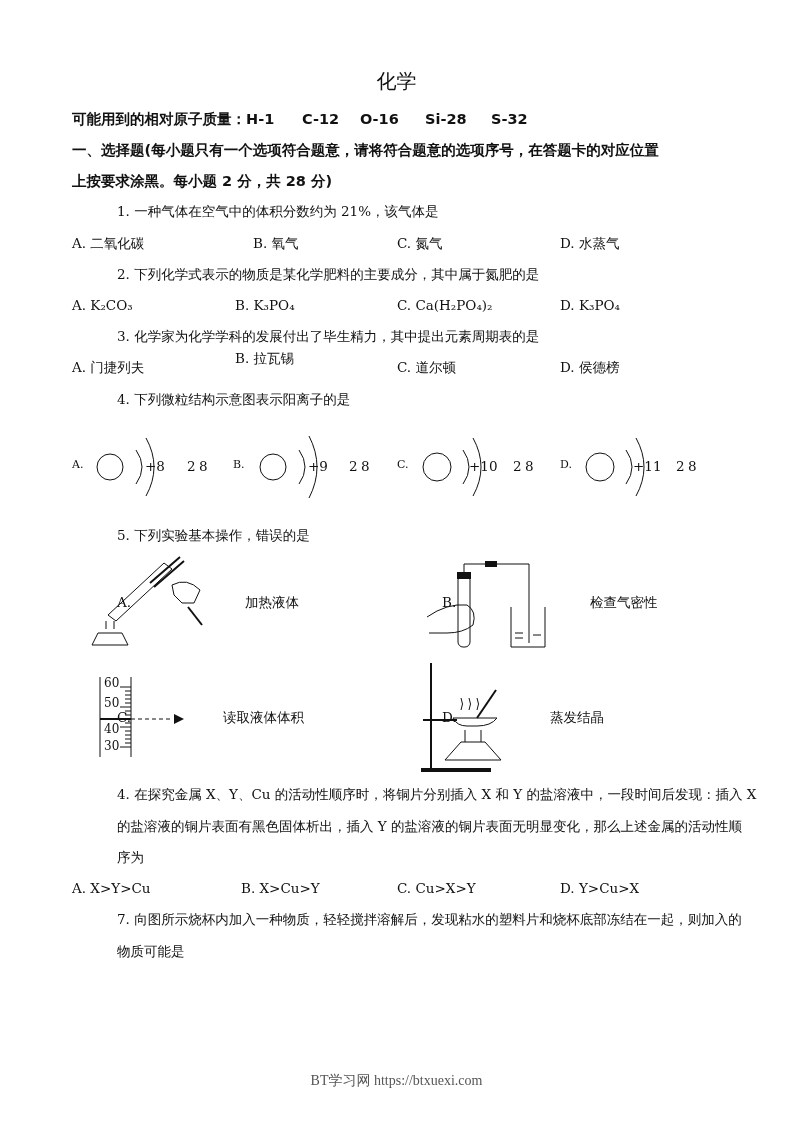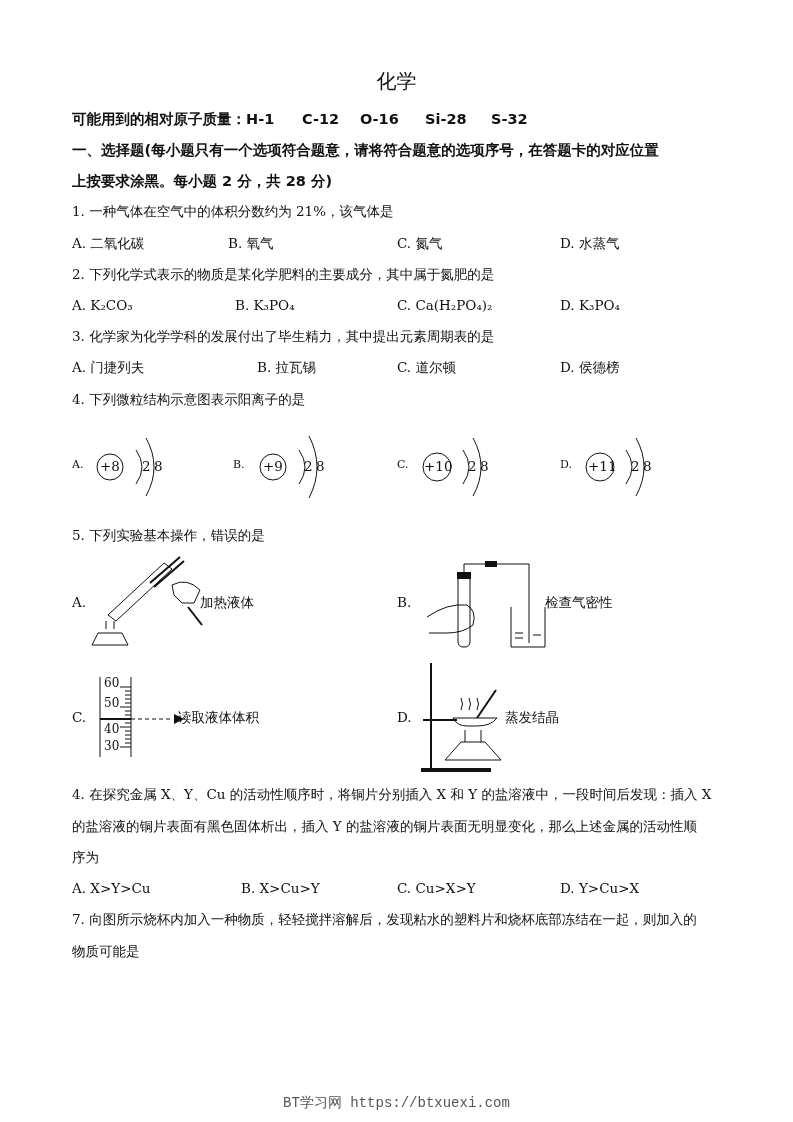--- a/index.html
+++ b/index.html
@@ -2,55 +2,55 @@
 <html><head>
 <meta charset="utf-8">
 <style>
   html, body { margin:0; padding:0; background:#fff; }
   body { width:793px; height:1122px; position:relative; overflow:hidden;
          font-family:"DejaVu Serif","Liberation Serif",serif; color:#111; }
   .abs { position:absolute; }
   .title { left:0; width:793px; top:68px; text-align:center; font-size:20px; font-weight:normal;
            font-family:"DejaVu Sans","Liberation Sans",sans-serif; }
   .bold { font-weight:bold; font-family:"DejaVu Sans","Liberation Sans",sans-serif; font-size:14.5px; }
-  .txt { font-size:13.5px; white-space:nowrap; }
+  .txt { font-size:13.5px; white-space:nowrap;margin-left:45px; }
   .small { font-size:11px; }
   .mass span { display:inline-block; }
   .opt { position:absolute; font-size:13.5px; white-space:nowrap; }
   svg { position:absolute; overflow:visible; }
-  .footer { left:0; width:793px; top:1094px; text-align:center; font-size:14px; color:#555;
-            font-family:Liberation Mono, monospace; }
+  .footer { left:0; width:793px; top:1072px; text-align:center; font-size:14px; color:#555;
+            font-family:Liberation Serif, serif; }
 </style>
 </head>
 <body>
 
 <div class="abs title">化学</div>
 
 <div class="abs bold mass" style="left:72px;top:110px;">
   <span>可能用到的相对原子质量：</span><span style="width:56px">H-1</span><span style="width:58px">C-12</span><span style="width:65px">O-16</span><span style="width:66px">Si-28</span><span>S-32</span>
 </div>
 
 <div class="abs bold" style="left:72px;top:141px;">一、选择题(每小题只有一个选项符合题意，请将符合题意的选项序号，在答题卡的对应位置</div>
 <div class="abs bold" style="left:72px;top:172px;">上按要求涂黑。每小题 2 分，共 28 分)</div>
 
 <div class="abs txt" style="left:72px;top:203px;">1. 一种气体在空气中的体积分数约为 21%，该气体是</div>
 <div class="opt" style="left:72px;top:235px;">A.  二氧化碳</div>
-<div class="opt" style="left:228px;top:235px;">B.  氧气</div>
+<div class="opt" style="left:253px;top:235px;">B.  氧气</div>
 <div class="opt" style="left:397px;top:235px;">C.  氮气</div>
 <div class="opt" style="left:560px;top:235px;">D.  水蒸气</div>
 
 <div class="abs txt" style="left:72px;top:266px;">2. 下列化学式表示的物质是某化学肥料的主要成分，其中属于氮肥的是</div>
 <div class="opt" style="left:72px;top:297px;">A. K₂CO₃</div>
 <div class="opt" style="left:235px;top:297px;">B. K₃PO₄</div>
 <div class="opt" style="left:397px;top:297px;">C. Ca(H₂PO₄)₂</div>
 <div class="opt" style="left:560px;top:297px;">D. K₃PO₄</div>
 
 <div class="abs txt" style="left:72px;top:328px;">3. 化学家为化学学科的发展付出了毕生精力，其中提出元素周期表的是</div>
 <div class="opt" style="left:72px;top:359px;">A.  门捷列夫</div>
-<div class="opt" style="left:235px;top:359px;margin-left:22px;">B.  拉瓦锡</div>
+<div class="opt" style="left:235px;top:350px;">B.  拉瓦锡</div>
 <div class="opt" style="left:397px;top:359px;">C.  道尔顿</div>
 <div class="opt" style="left:560px;top:359px;">D.  侯德榜</div>
 
 <div class="abs txt" style="left:72px;top:391px;">4. 下列微粒结构示意图表示阳离子的是</div>
 
 <div class="abs" style="left:72px;top:430px;width:140px;height:80px;">
   <span class="abs small" style="left:0;top:28px;">A.</span>
   <svg width="100" height="80" style="left:24px;top:0;">
     <circle cx="14" cy="37" r="13" fill="none" stroke="#111" stroke-width="1"></circle>
     <path d="M40,20 Q52,37 40,54" fill="none" stroke="#111"></path>

